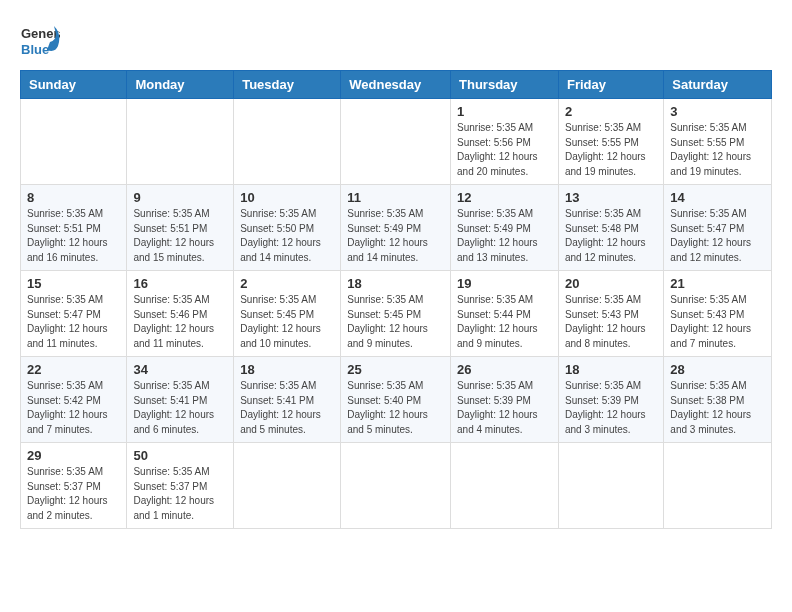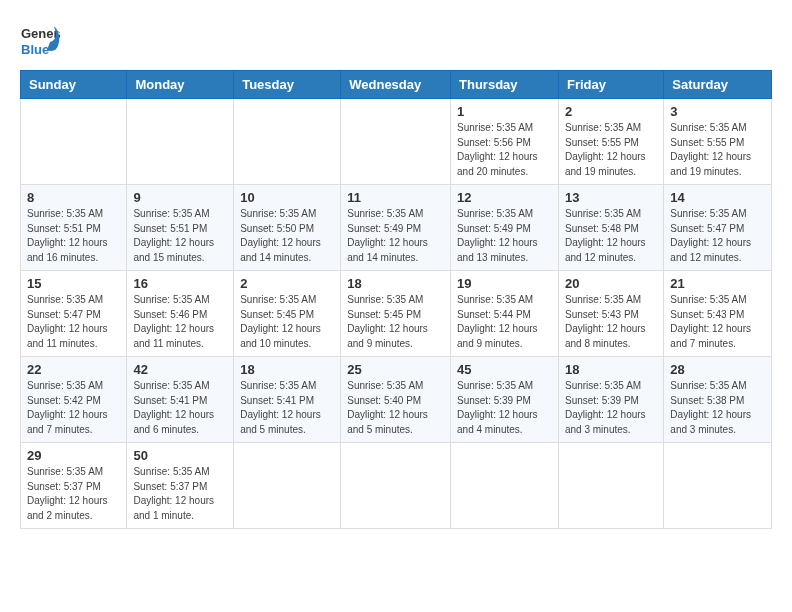--- a/index.html
+++ b/index.html
@@ -255,21 +255,21 @@
       <tr>
         <td>
         <span class="day-number">22</span>
         <div class="day-info">
           Sunrise: 5:35 AM<br>
           Sunset: 5:42 PM<br>
           Daylight: 12 hours and 7 minutes.
         </div>
       </td>
         <td>
-        <span class="day-number">42</span>
+        <span class="day-number">34</span>
         <div class="day-info">
           Sunrise: 5:35 AM<br>
           Sunset: 5:41 PM<br>
           Daylight: 12 hours and 6 minutes.
         </div>
       </td>
         <td>
         <span class="day-number">18</span>
         <div class="day-info">
           Sunrise: 5:35 AM<br>
@@ -279,21 +279,21 @@
       </td>
         <td>
         <span class="day-number">25</span>
         <div class="day-info">
           Sunrise: 5:35 AM<br>
           Sunset: 5:40 PM<br>
           Daylight: 12 hours and 5 minutes.
         </div>
       </td>
         <td>
-        <span class="day-number">45</span>
+        <span class="day-number">26</span>
         <div class="day-info">
           Sunrise: 5:35 AM<br>
           Sunset: 5:39 PM<br>
           Daylight: 12 hours and 4 minutes.
         </div>
       </td>
         <td>
         <span class="day-number">18</span>
         <div class="day-info">
           Sunrise: 5:35 AM<br>

